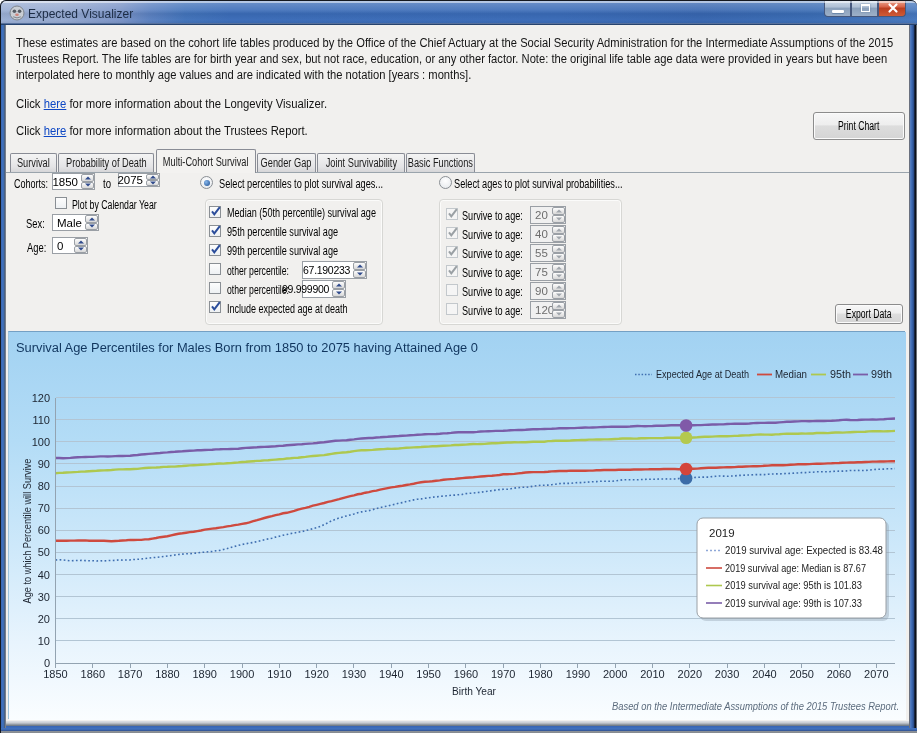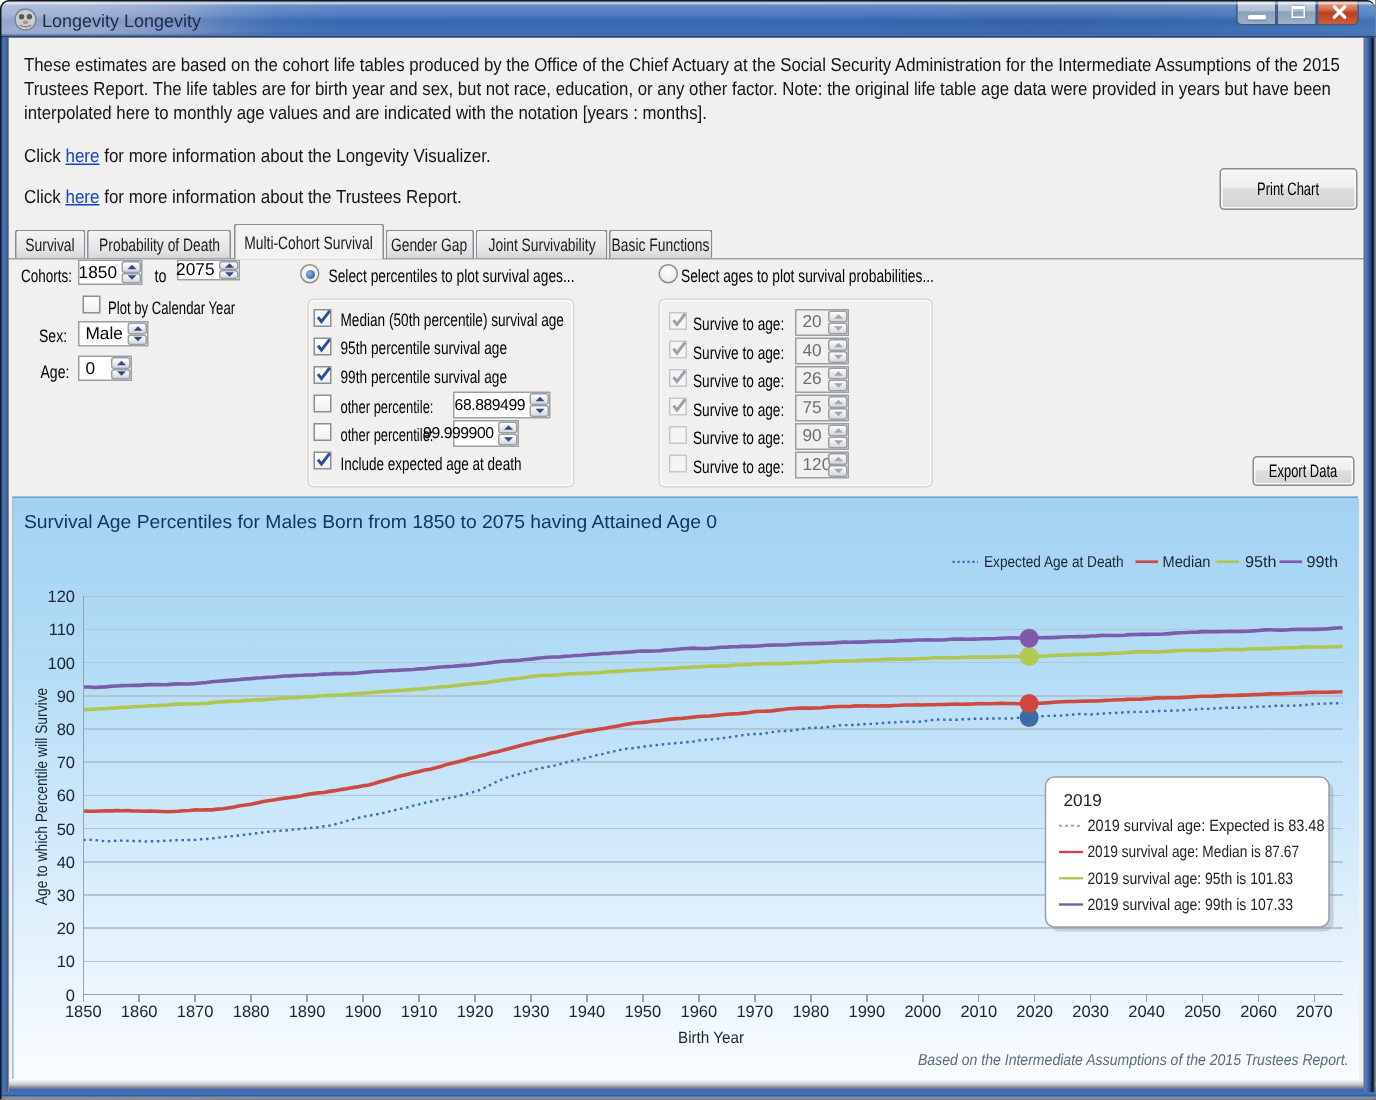--- a/index.html
+++ b/index.html
@@ -59,21 +59,21 @@
   <div id="brB"></div>
     <div id="brL"></div>
     <div id="brR"></div>
   <div id="appicon"><svg width="16" height="16" viewBox="0 0 16 16">
     <circle cx="8" cy="8" r="7" fill="#c9ced4" stroke="#7e858d"></circle>
     <circle cx="5.4" cy="6.2" r="1.8" fill="#555b63"></circle>
         <circle cx="10.6" cy="6.2" r="1.8" fill="#555b63"></circle>
     <ellipse cx="8" cy="9.8" rx="1.8" ry="1.3" fill="#cf8379"></ellipse>
     <path d="M4.2 11.8 Q8 14 11.8 11.8" stroke="#80868e" fill="none"></path>
       </svg></div>
-  <div id="title">Longevity Longevity</div>
+  <div id="title">Expected Visualizer</div>
   <div id="capbtns">
     <div class="capb" style="left:0;width:27px;border-radius:0 0 0 4px;background:linear-gradient(#cfdbe9 0,#aebfd4 45%,#8aa0bb 50%,#9db0c8 100%)">
       <div style="position:absolute;left:7px;top:10px;width:12px;height:3px;background:#fff;border-radius:1px;box-shadow:0 1px 1px #6684a8"></div>
       </div>
     <div class="capb" style="left:27px;width:27px;background:linear-gradient(#cfdbe9 0,#aebfd4 45%,#8aa0bb 50%,#9db0c8 100%)">
       <div style="position:absolute;left:9px;top:4px;width:9px;height:8px;border:1px solid #fff;border-top:2px solid #fff;box-shadow:0 0 2px #68809f"></div>
       </div>
     <div class="capb" style="left:54px;width:28px;border-radius:0 0 4px 0;background:linear-gradient(#ecb09a 0,#d9644a 42%,#bb3f20 52%,#cf5b36 100%)">
       <svg width="28" height="17" viewBox="0 0 28 17" style="position:absolute;left:0;top:0">
           <path d="M10.5 4.5 L17.5 11.5 M17.5 4.5 L10.5 11.5" stroke="#fff" stroke-width="2.2" stroke-linecap="round"></path>
@@ -178,21 +178,21 @@
       <div class="lb" style="left:219px;top:199px;font-size:12px;color:#000;transform:scaleX(0.76);">95th percentile survival age</div>
     <span class="cb" style="left:201px;top:218px">
         <svg width="14" height="14" viewBox="0 0 14 14" style="position:absolute;left:-1px;top:-2px">
           <path d="M3 6.4 L5.3 9.4 L10.8 2.2" fill="none" stroke="#2b4d9b" stroke-width="2"></path>
         </svg>
       </span>
       <div class="lb" style="left:219px;top:218px;font-size:12px;color:#000;transform:scaleX(0.76);">99th percentile survival age</div>
     <span class="cb" style="left:201px;top:237px"></span>
       <div class="lb" style="left:219px;top:238px;font-size:12px;color:#000;transform:scaleX(0.72);">other percentile:</div>
     <div class="spin" style="left:294px;top:235px;width:65px;height:18px;background:#fff">
-<div class="spinval" style="color:#000;font-size:10.5px;letter-spacing:-0.3px;justify-content:flex-end;padding-right:2px">68.889499</div>
+<div class="spinval" style="color:#000;font-size:10.5px;letter-spacing:-0.3px;justify-content:flex-end;padding-right:2px">67.190233</div>
 <div class="updown">
           <div class="ub">
             <span class="tri-u" style="border-bottom-color:#2f4a8c"></span>
           </div>
           <div class="db">
             <span class="tri-d" style="border-top-color:#2f4a8c"></span>
           </div>
         </div>
       </div>
     <span class="cb" style="left:201px;top:256px"></span>
@@ -252,21 +252,21 @@
           </div>
         </div>
       </div>
     <span class="cb cbd" style="left:438px;top:220px">
         <svg width="14" height="14" viewBox="0 0 14 14" style="position:absolute;left:-1px;top:-2px">
           <path d="M3 6.4 L5.3 9.4 L10.8 2.2" fill="none" stroke="#9aa0a4" stroke-width="2"></path>
         </svg>
       </span>
       <div class="lb" style="left:454px;top:221px;font-size:12px;color:#000;transform:scaleX(0.76);">Survive to age:</div>
     <div class="spin" style="left:522px;top:218px;width:36px;height:18px;background:#f0f0f0">
-<div class="spinval" style="color:#6d6d6d;font-size:11.5px;letter-spacing:0;justify-content:flex-start;padding-left:3px">26</div>
+<div class="spinval" style="color:#6d6d6d;font-size:11.5px;letter-spacing:0;justify-content:flex-start;padding-left:3px">55</div>
 <div class="updown">
           <div class="ub">
             <span class="tri-u" style="border-bottom-color:#a0a6ac"></span>
           </div>
           <div class="db">
             <span class="tri-d" style="border-top-color:#a0a6ac"></span>
           </div>
         </div>
       </div>
     <span class="cb cbd" style="left:438px;top:239px">

